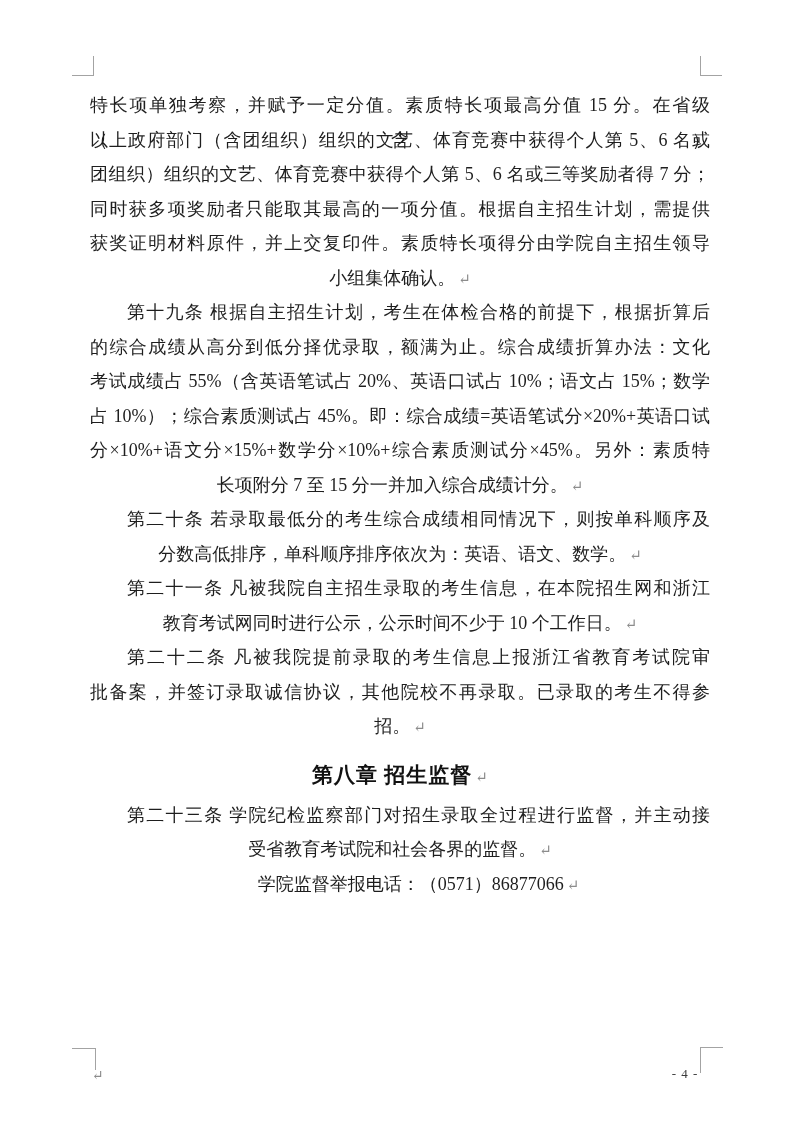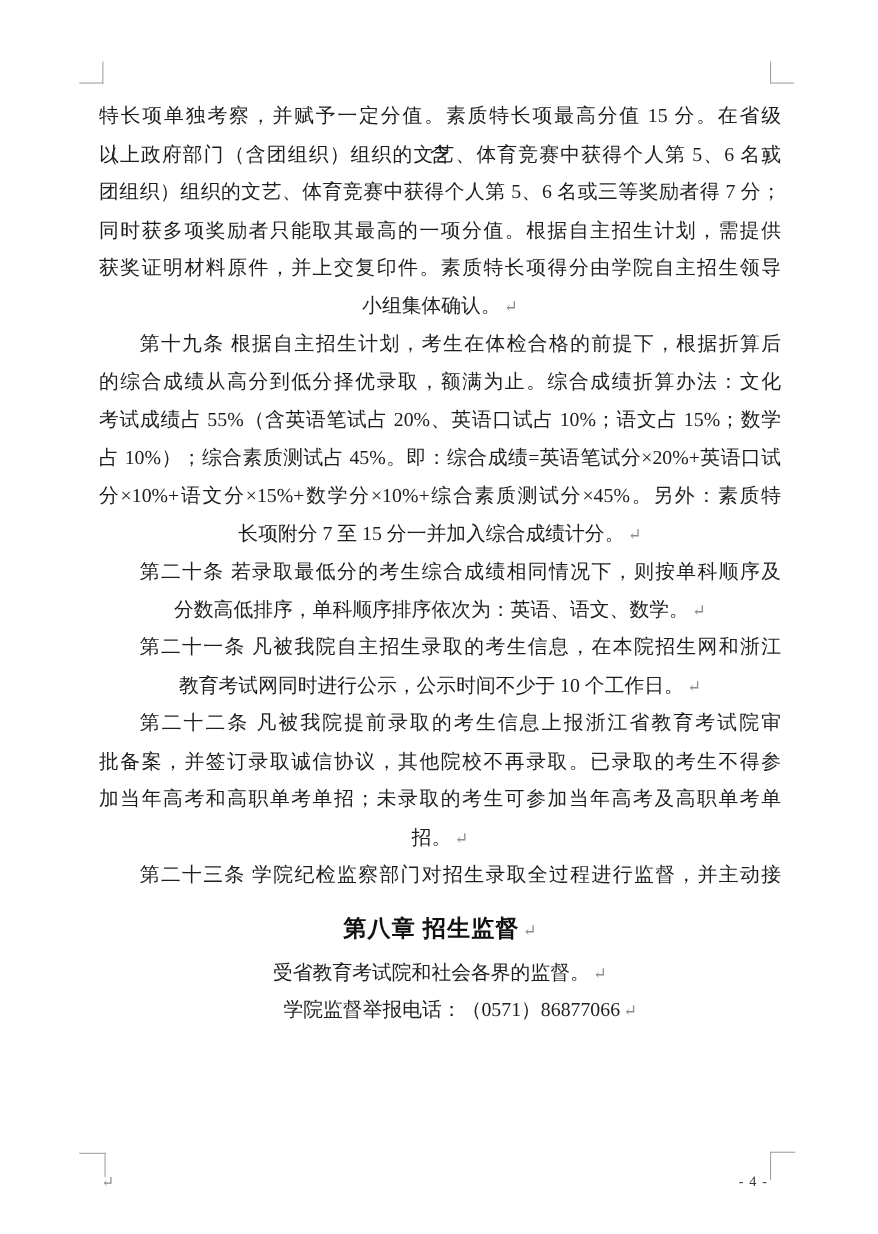--- a/index.html
+++ b/index.html
@@ -69,24 +69,23 @@
       <div class="line j"><span>考试成绩占 55%（含英语笔试占 20%、英语口试占 10%；语文占 15%；数学</span></div>
       <div class="line j"><span>占 10%）；综合素质测试占 45%。即：综合成绩=英语笔试分×20%+英语口试</span></div>
       <div class="line j"><span>分×10%+语文分×15%+数学分×10%+综合素质测试分×45%。另外：素质特</span></div>
       <div class="line end"><span>长项附分 7 至 15 分一并加入综合成绩计分。</span><span class="pmark">↵</span></div>
       <div class="line j ind"><span>第二十条 若录取最低分的考生综合成绩相同情况下，则按单科顺序及</span></div>
       <div class="line end"><span>分数高低排序，单科顺序排序依次为：英语、语文、数学。</span><span class="pmark">↵</span></div>
       <div class="line j ind"><span>第二十一条 凡被我院自主招生录取的考生信息，在本院招生网和浙江</span></div>
       <div class="line end"><span>教育考试网同时进行公示，公示时间不少于 10 个工作日。</span><span class="pmark">↵</span></div>
       <div class="line j ind"><span>第二十二条 凡被我院提前录取的考生信息上报浙江省教育考试院审</span></div>
       <div class="line j"><span>批备案，并签订录取诚信协议，其他院校不再录取。已录取的考生不得参</span></div>
-      <div class="line j"><span>加当年高考和高职单考单招；未录取的考生可参加当年高考及高职单考单</span></div>
       <div class="line end"><span>招。</span><span class="pmark">↵</span></div>
+      <div class="line heading"><span>第八章 招生监督</span><span class="pmark">↵</span></div>
       <div class="line j ind"><span>第二十三条 学院纪检监察部门对招生录取全过程进行监督，并主动接</span></div>
-      <div class="line heading"><span>第八章 招生监督</span><span class="pmark">↵</span></div>
       <div class="line end"><span>受省教育考试院和社会各界的监督。</span><span class="pmark">↵</span></div>
       <div class="line end ind"><span>学院监督举报电话：（0571）86877066</span><span class="pmark">↵</span></div>
     </div>
 
   <span class="footer-mark">↵</span>
   <span class="page-num">- 4 -</span>
 
 </div>
 
 </body></html>

